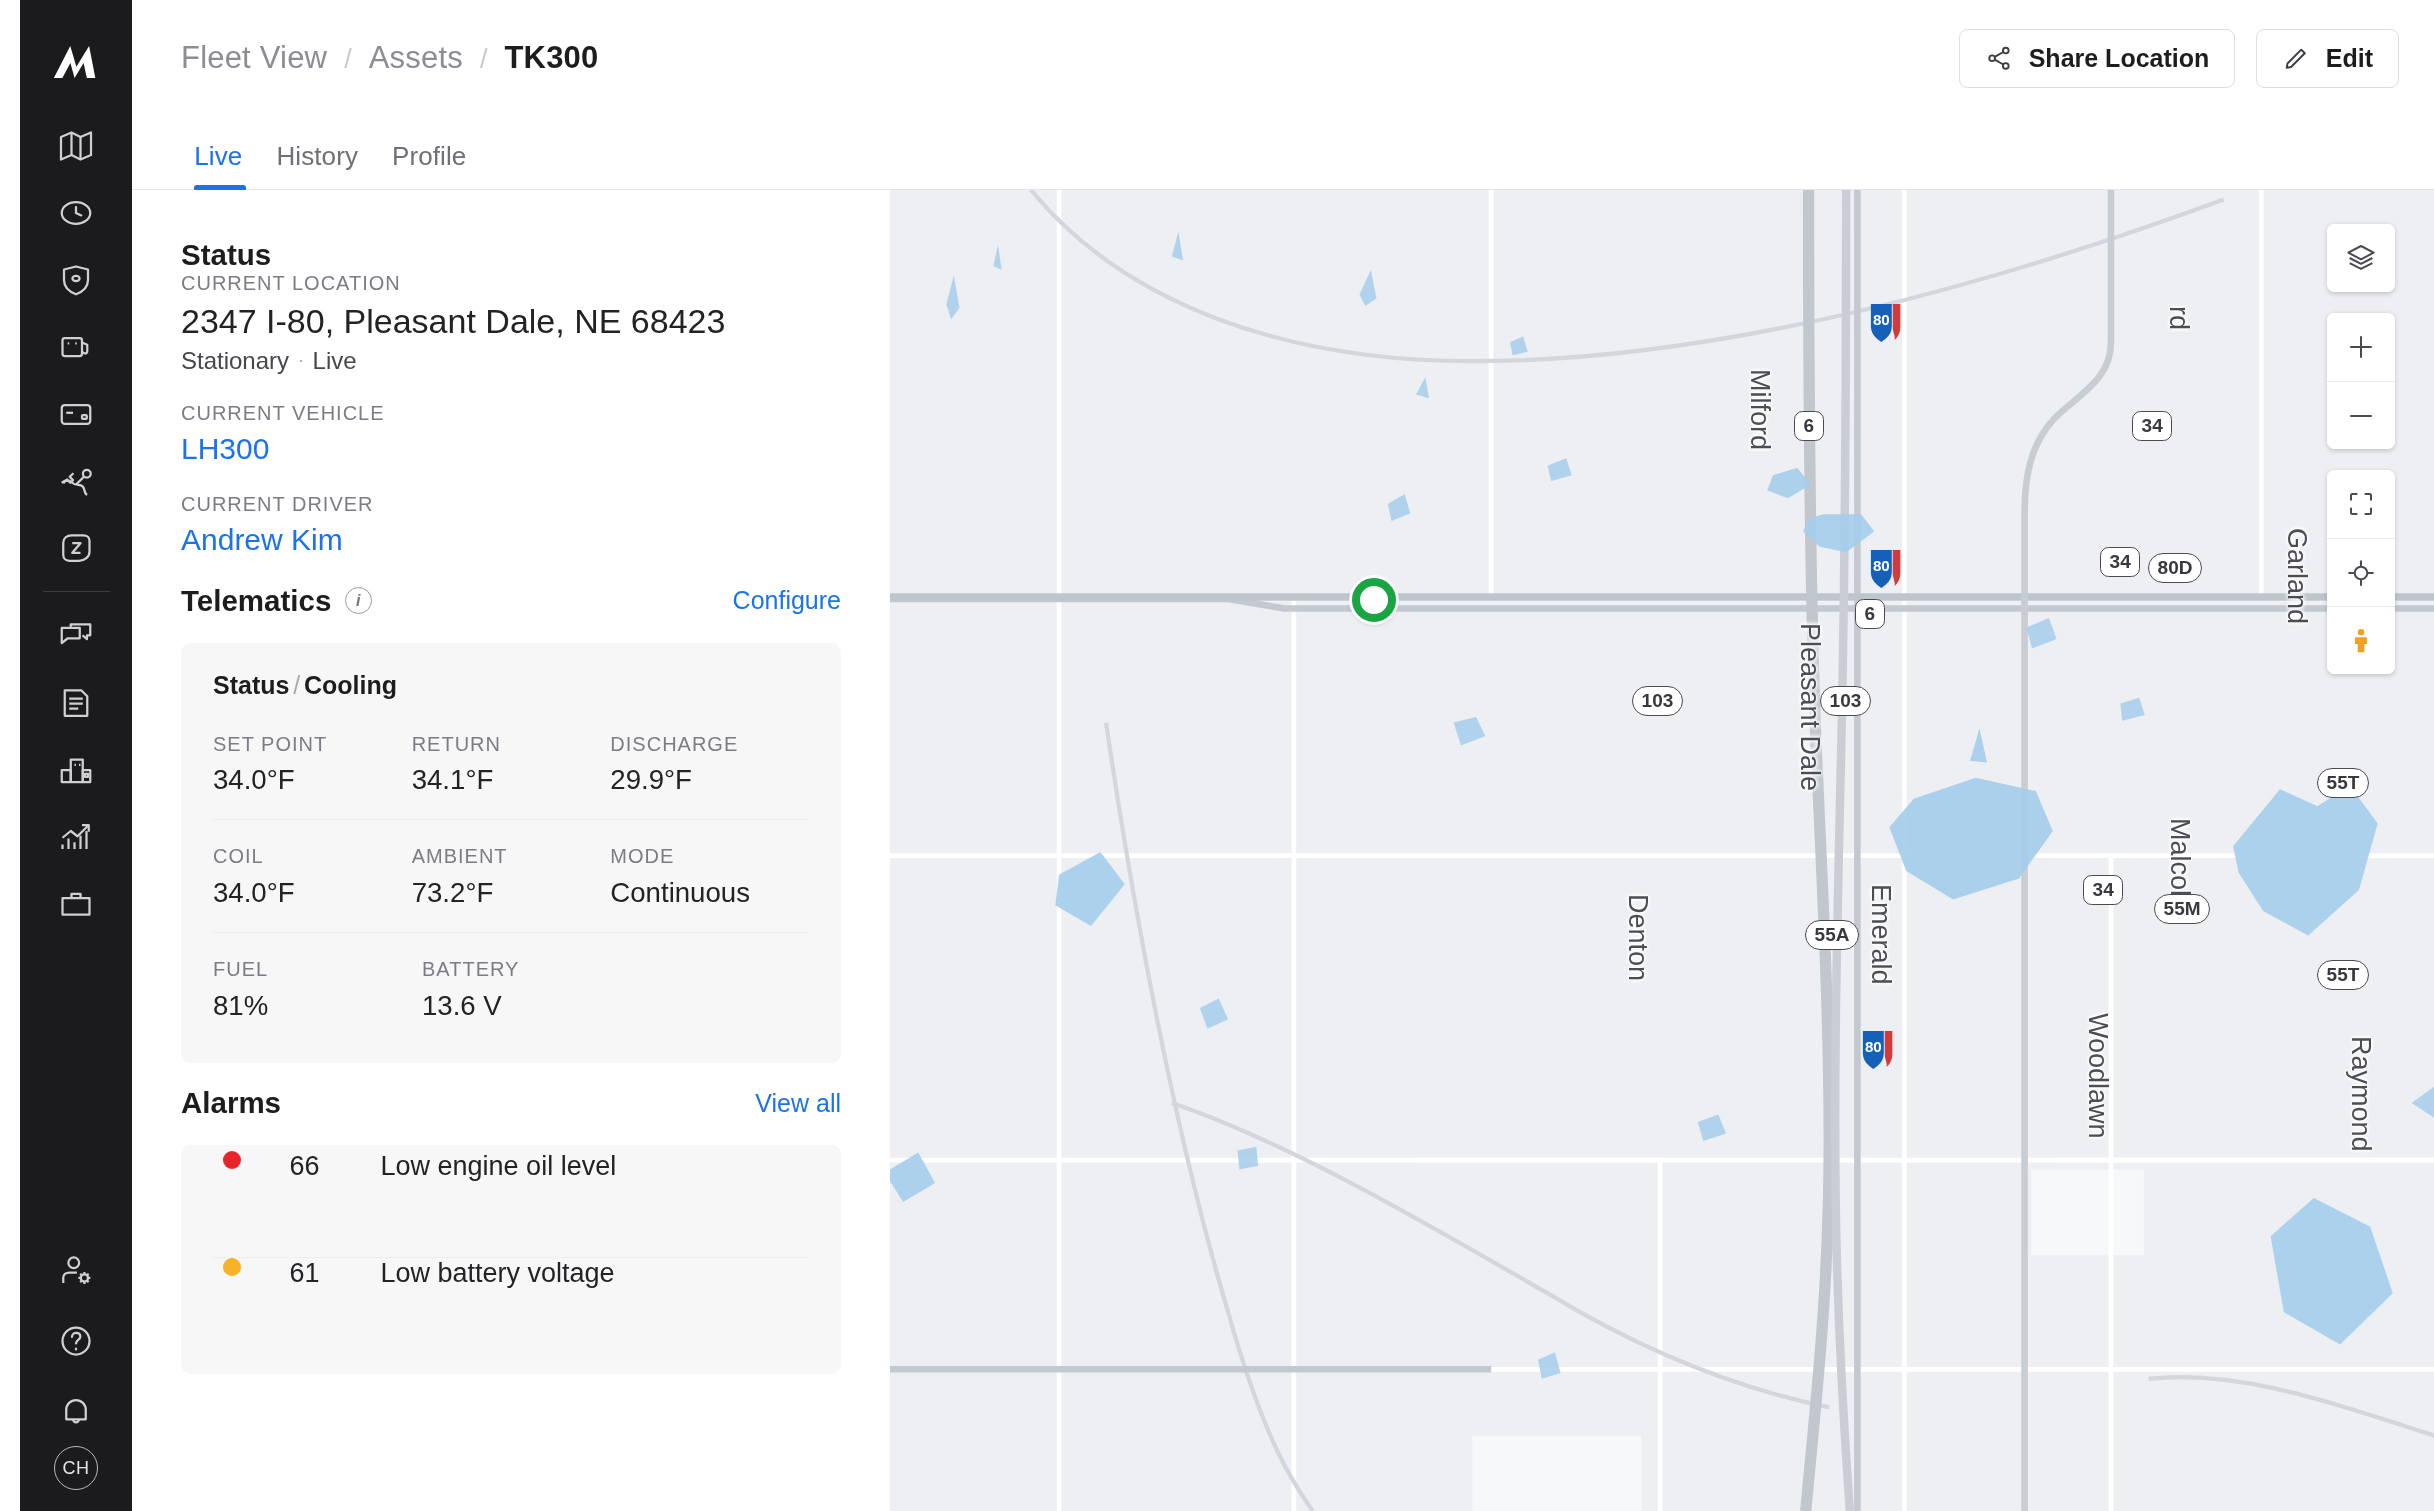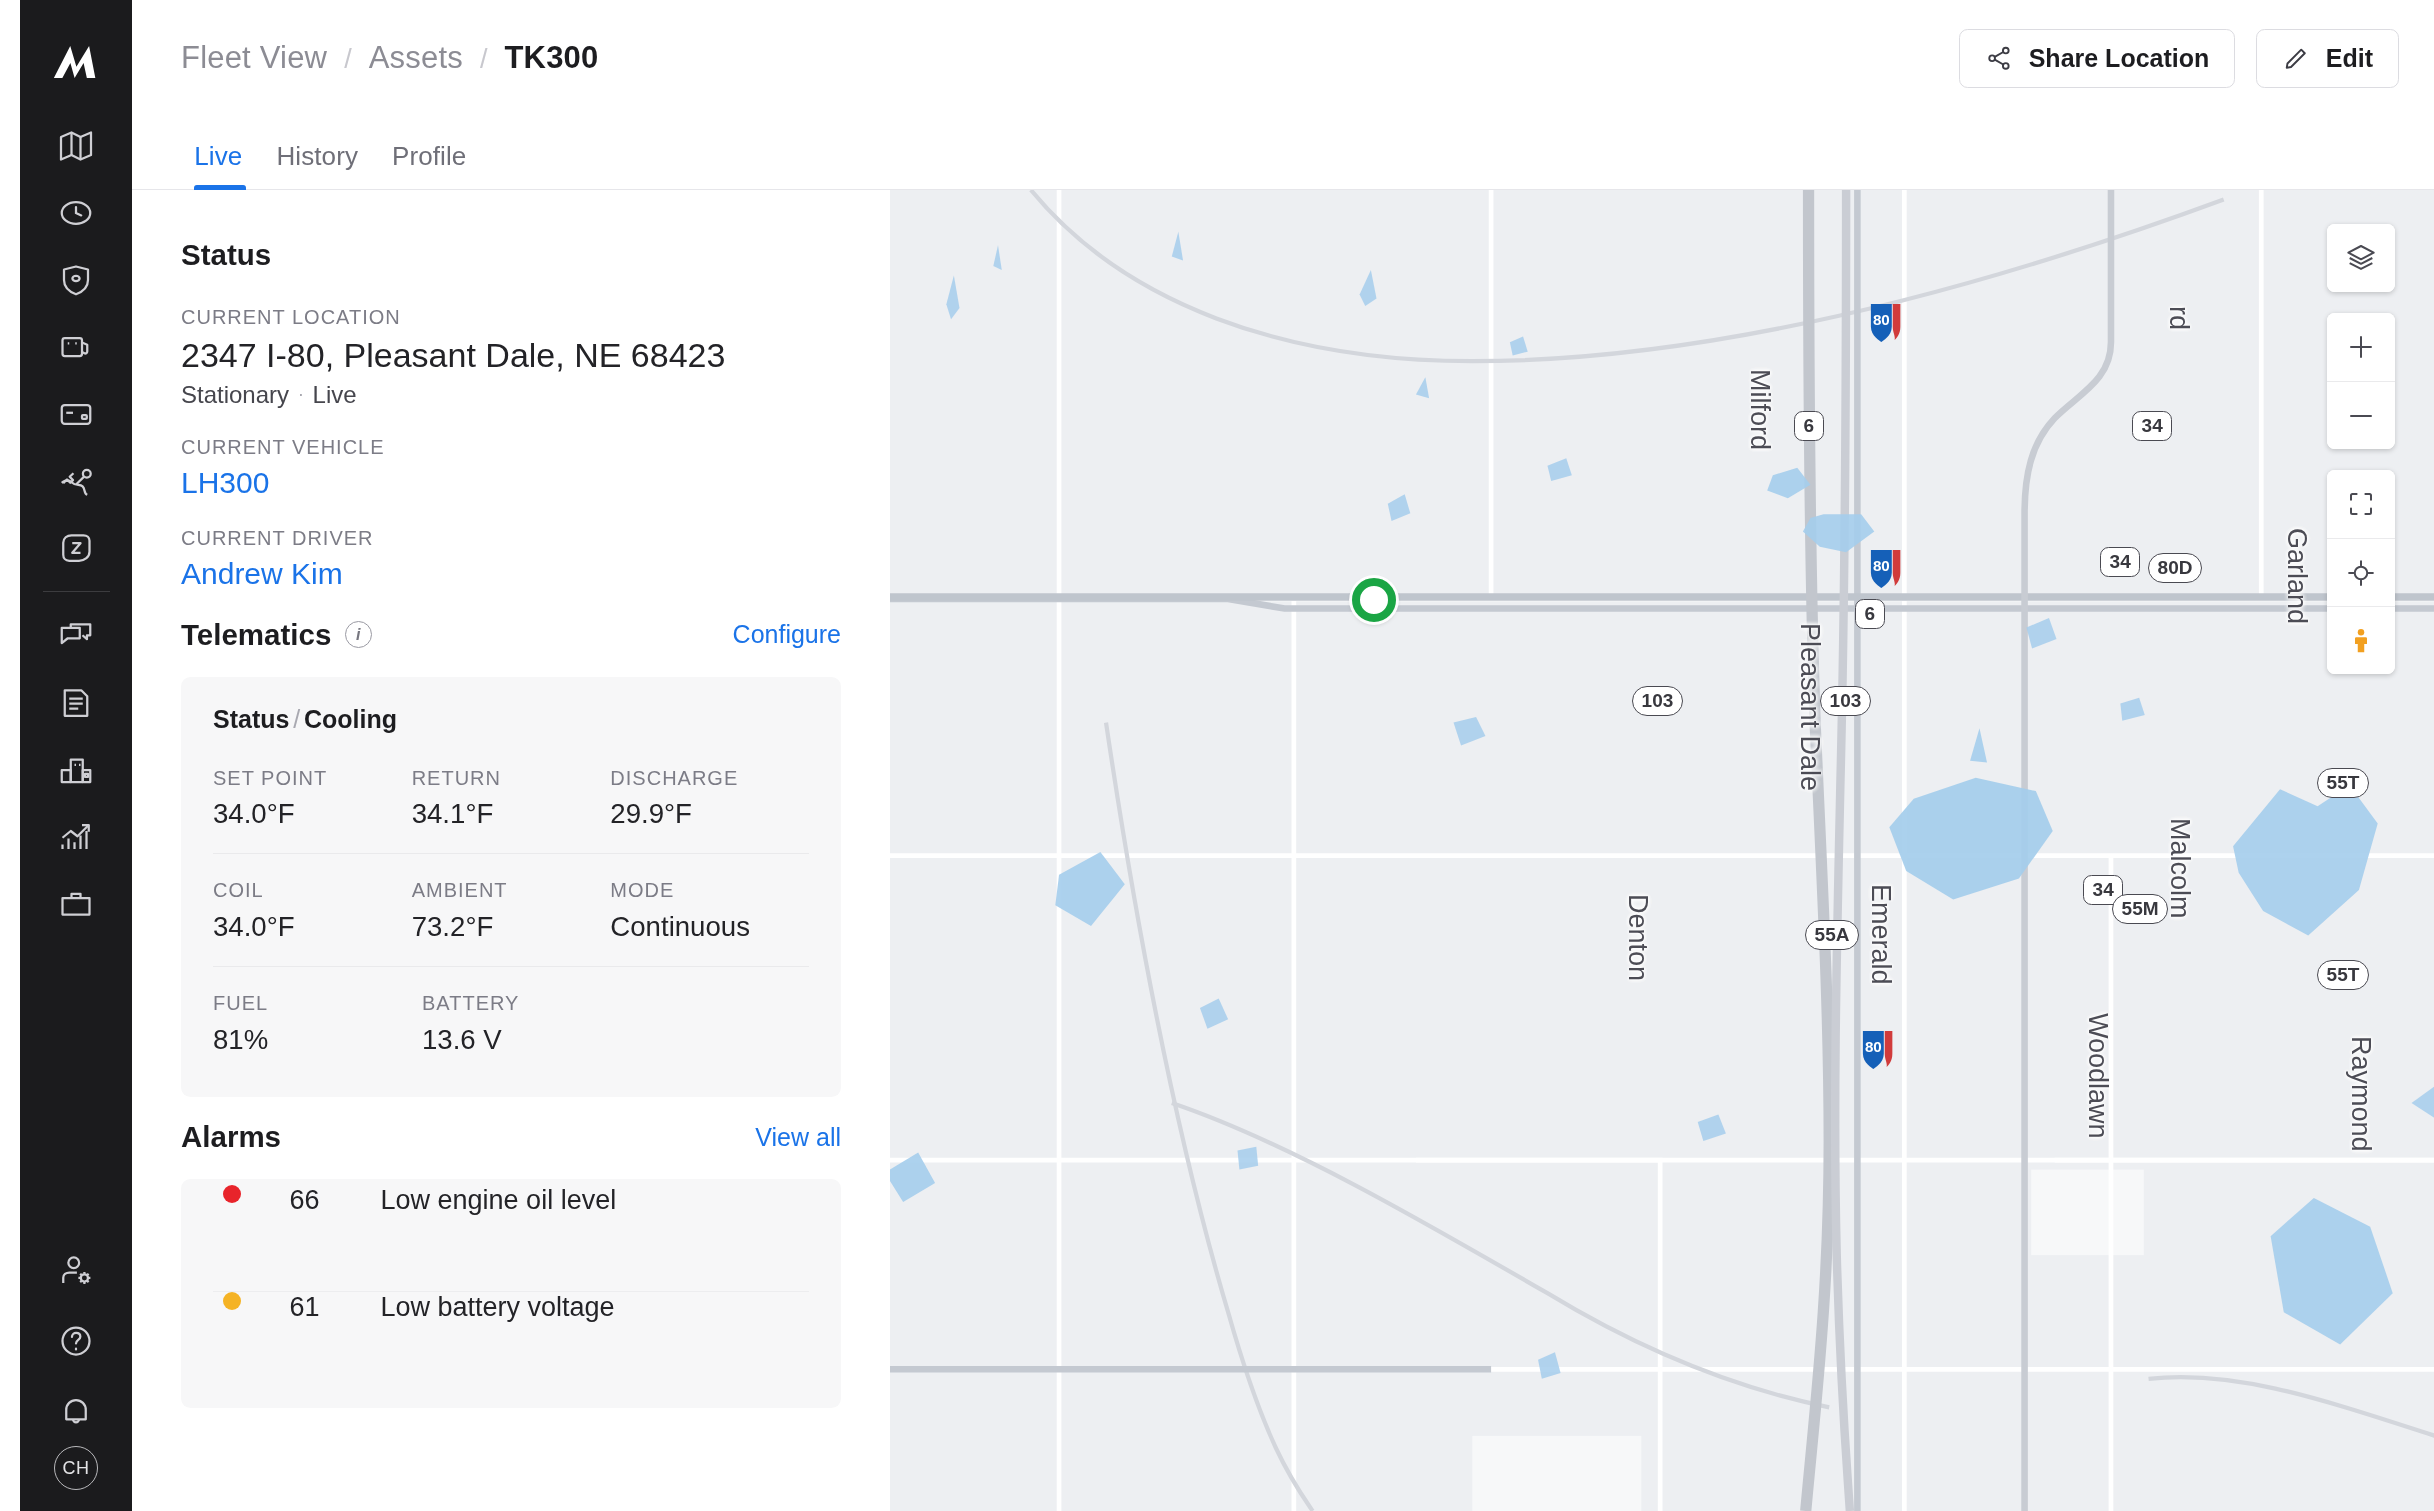--- a/index.html
+++ b/index.html
@@ -86,21 +86,21 @@
   }
   .sec-title { font-size: 29.5px; font-weight: bold; color:#1d1d20; }
   .field-label {
     font-size: 20px; color: #7c7c86; letter-spacing: 1px; text-transform: uppercase;
   }
   .field-value { font-size: 34px; color: #232327; }
   .field-link { font-size: 30px; color: #1a73e8; cursor: pointer; }
   .sub-line { font-size: 24px; color: #46464d; margin-top: 6.7px; }
   .dot-sep { color: #a8a8b0; margin: 0 8.6px; font-size: 19px; vertical-align: 2.9px;}
 
-  .status-block { margin-top: 34px; }
+  .status-block { }
   .status-block .grp { margin-bottom: 27px; }
   .status-block .grp .field-value { margin-top: 6.7px; }
   .status-block .grp .field-link { margin-top: 6.7px; }
 
   .sec-head { display:flex; align-items:center; margin-top: 23px; }
   .sec-head .sec-title { margin-right: 13.3px; }
   .sec-action { margin-left:auto; font-size: 25px; color:#1a73e8; cursor:pointer; }
   .info-circle {
     width: 27px; height: 27px; border-radius: 50%;
     border: 1.5px solid #9a9aa3; color:#76767f;
@@ -533,21 +533,21 @@
         </div>
 
         <div class="shield-lbl" style="left:904px; top:221px;">6</div>
         <div class="shield-lbl" style="left:965px; top:409px;">6</div>
         <div class="shield-lbl" style="left:1242px; top:221px;">34</div>
         <div class="shield-lbl" style="left:1210px; top:357px;">34</div>
         <div class="shield-lbl" style="left:1193px; top:685px;">34</div>
         <div class="shield-lbl shield-round" style="left:742px; top:496px;">103</div>
         <div class="shield-lbl shield-round" style="left:930px; top:496px;">103</div>
         <div class="shield-lbl shield-round" style="left:1258px; top:363px;">80D</div>
-        <div class="shield-lbl shield-round" style="left:1222px; top:704px;">55M</div>
+        <div class="shield-lbl shield-round" style="left:1264px; top:704px;">55M</div>
         <div class="shield-lbl shield-round" style="left:915px; top:730px;">55A</div>
         <div class="shield-lbl shield-round" style="left:1427px; top:578px;">55T</div>
         <div class="shield-lbl shield-round" style="left:1427px; top:770px;">55T</div>
 
         <div class="asset-marker" style="left:462px; top:388px;"></div>
 
         <div class="map-controls">
           <div class="ctl-group">
             <div class="ctl">
               <svg width="32" height="32" viewBox="0 0 24 24" fill="none" stroke="#4a4a52" stroke-width="1.5" stroke-linejoin="round">

